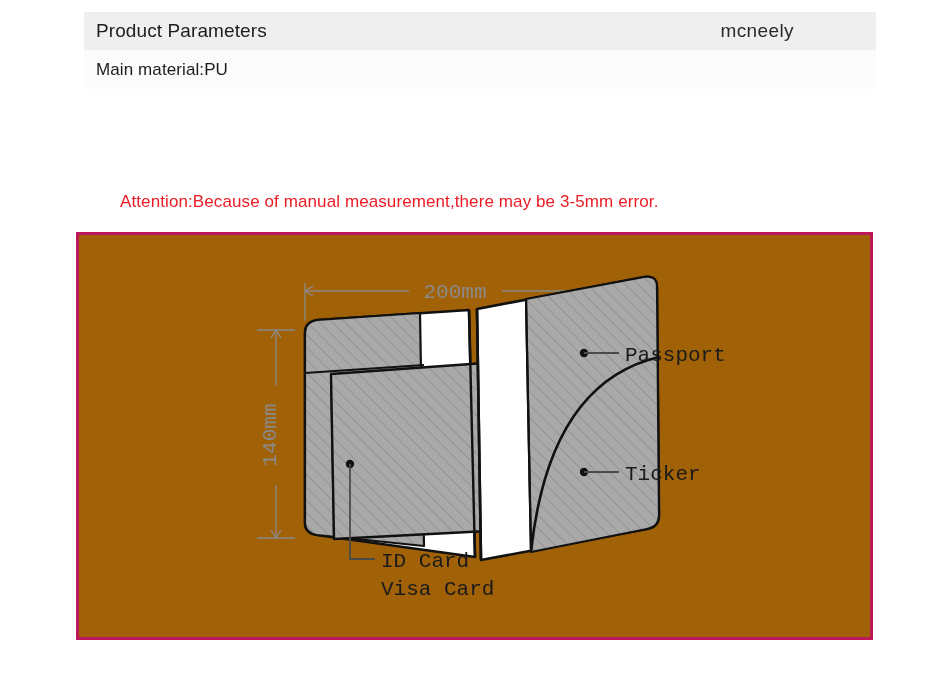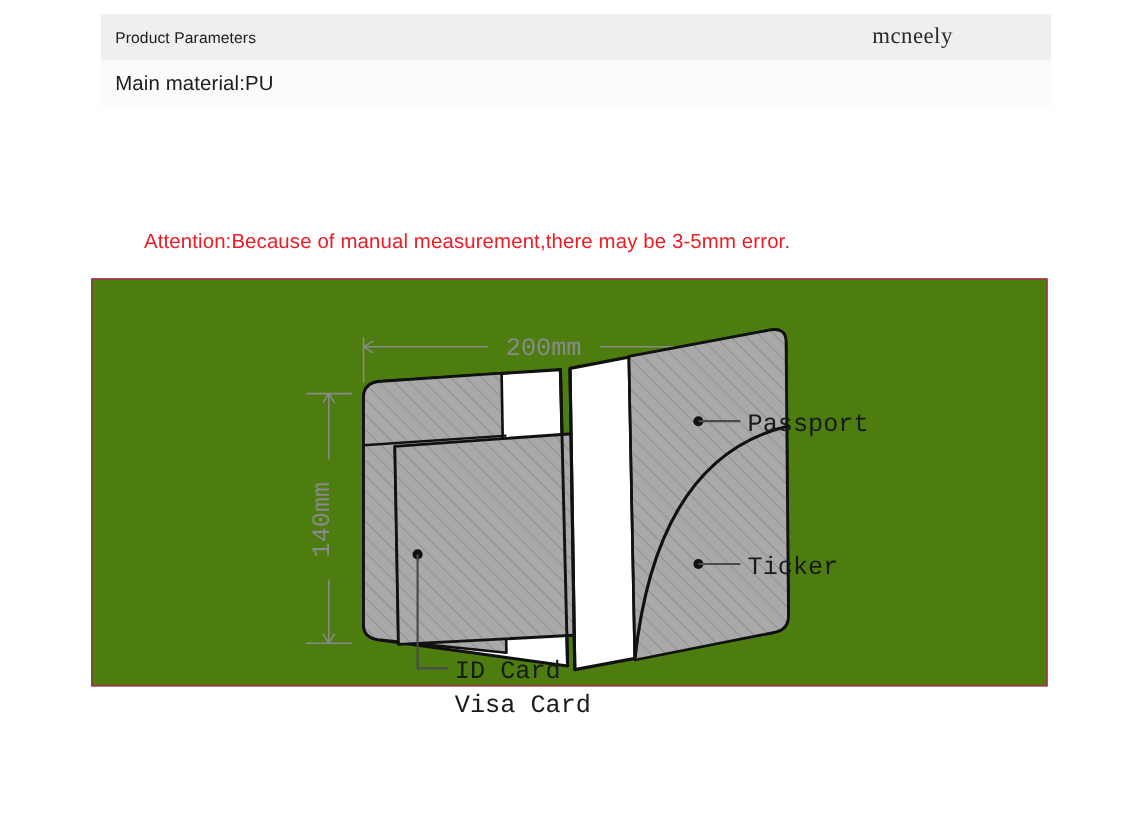--- a/index.html
+++ b/index.html
@@ -36,26 +36,26 @@
   .row-title   { height: 38px; }
   .row-normal  { height: 39px; }
 
   .param-text {
     font-size: 17px;
     color: #1c1c1c;
     letter-spacing: 0.1px;
     white-space: nowrap;
   }
   .param-text.title-text {
-    font-size: 13px;
+    font-size: 19px;
   }
 
   #brand-mark {
     margin-left: auto;
-    font-family: Liberation Serif, serif;
+    font-family: Liberation Sans, sans-serif;
     font-size: 19px;
     color: #2a2a2a;
     padding-right: 70px;
     letter-spacing: 0.4px;
   }
 
   
   #attention-note {
     position: absolute;
     left: 120px;
@@ -65,23 +65,23 @@
     white-space: nowrap;
     letter-spacing: 0.1px;
   }
 
   
   #diagram-frame {
     position: absolute;
     left: 76px;
     top: 232px;
     width: 797px;
-    height: 340px;
-    border: 1px solid #be185d;
-    background: #4d7c0f;
+    height: 408px;
+    border: 3px solid #be185d;
+    background: #a16207;
     box-sizing: border-box;
   }
   #diagram-svg {
     position: absolute;
     left: 0;
     top: 0;
     width: 797px;
     height: 408px;
     display: block;
   }

